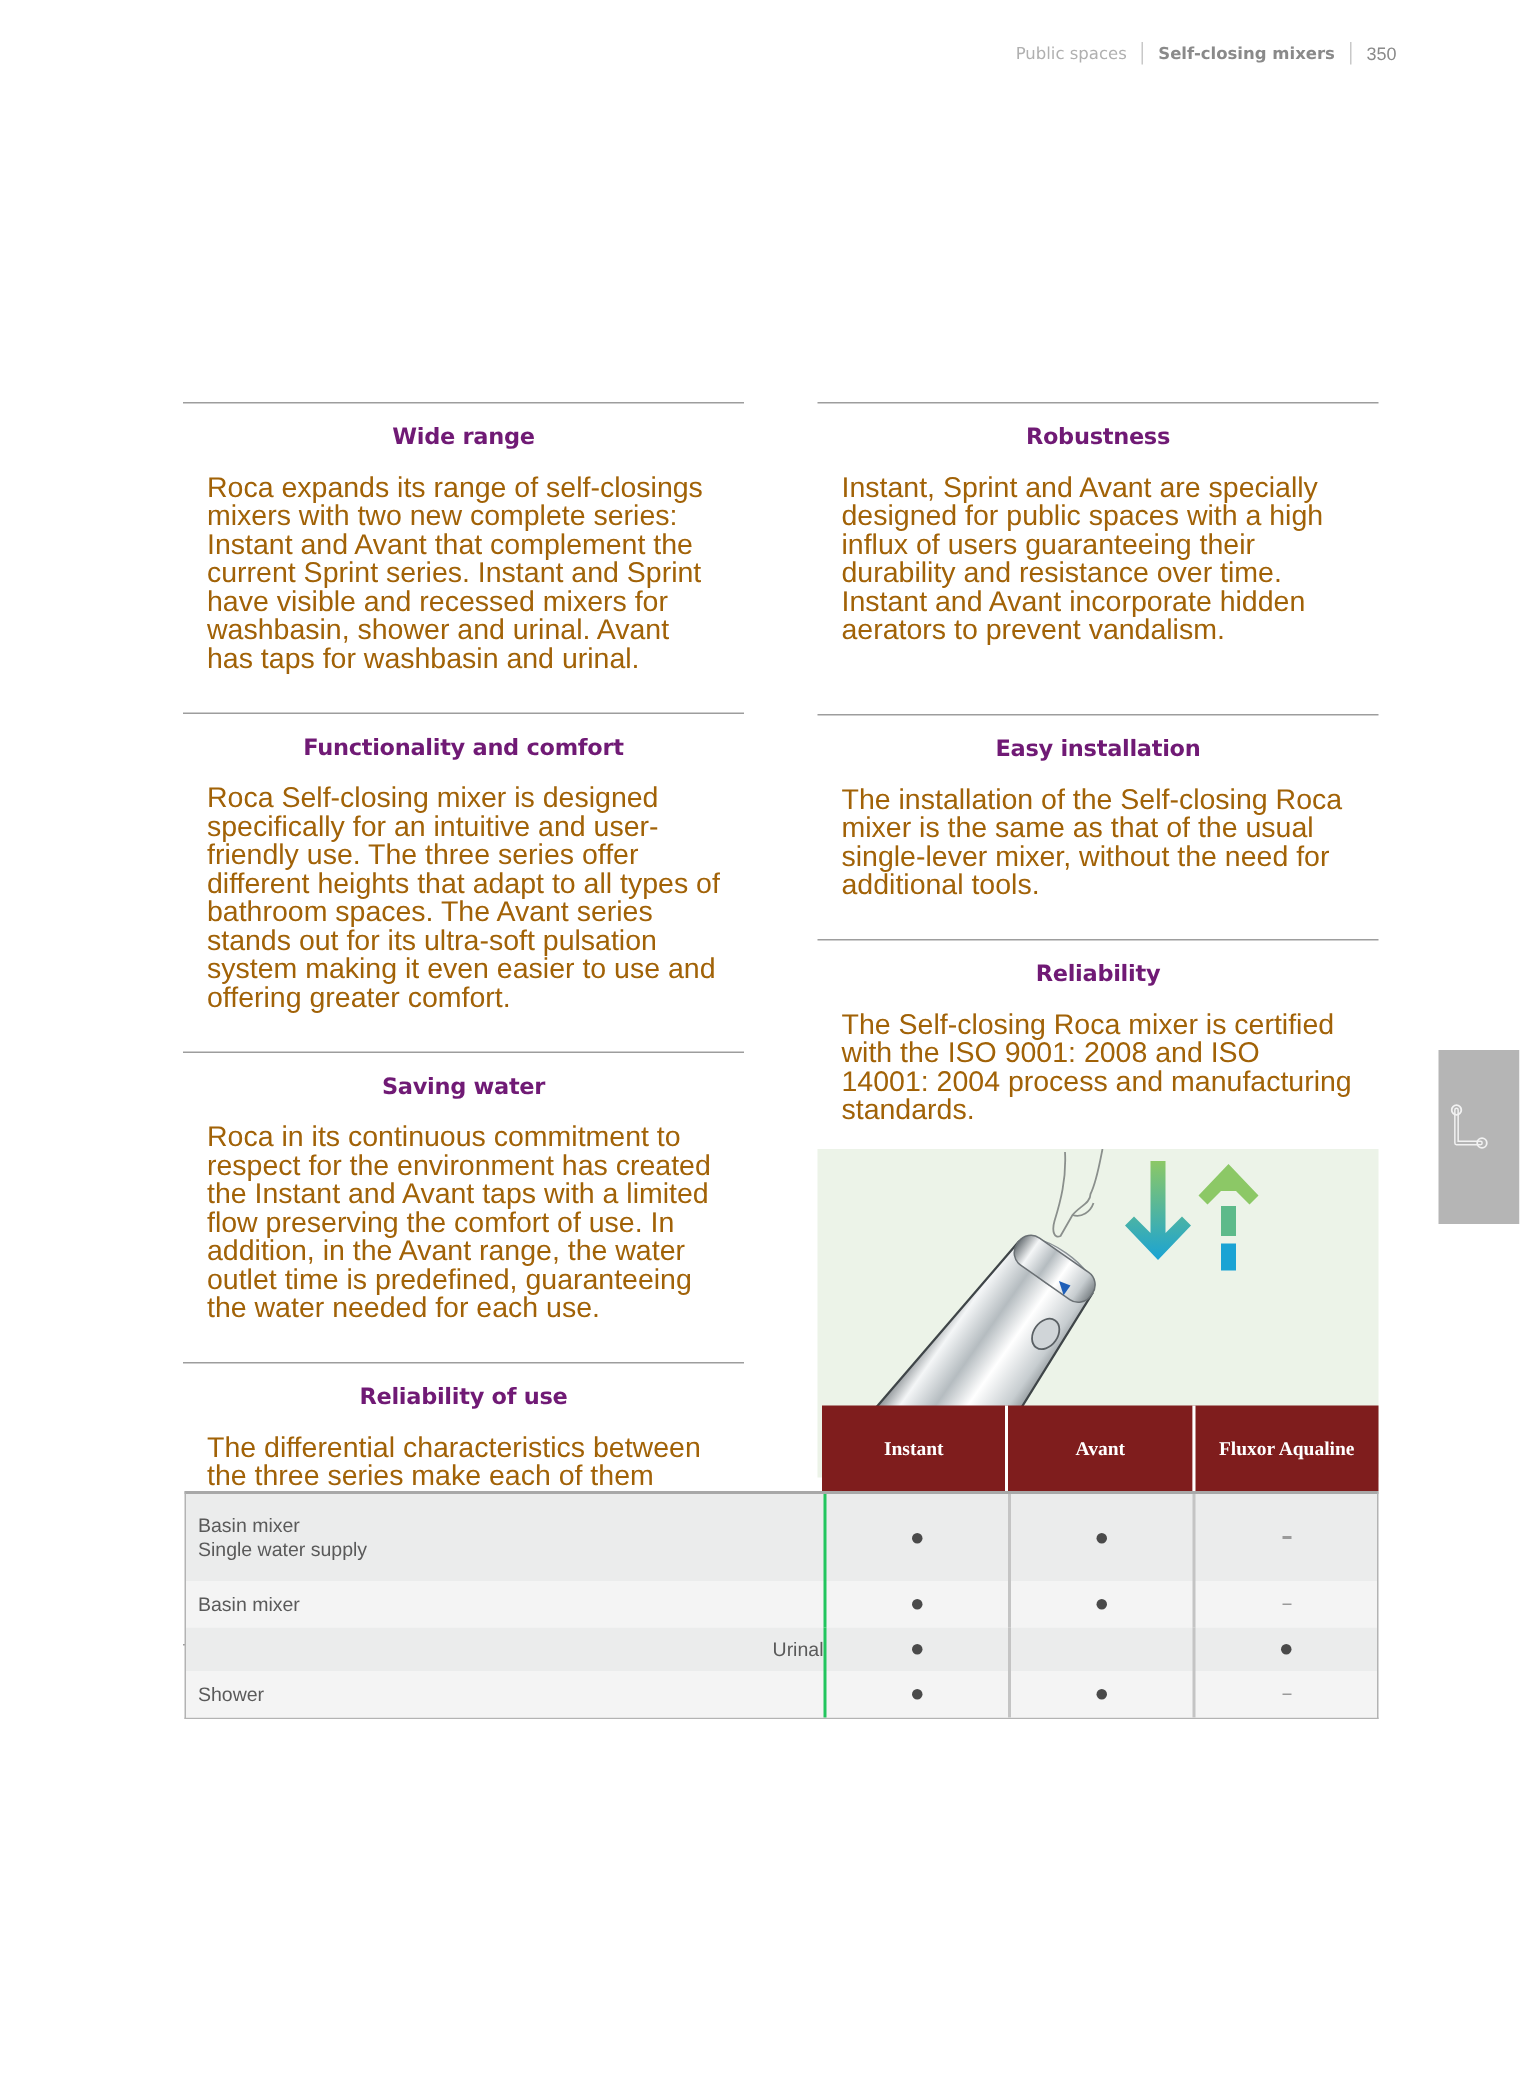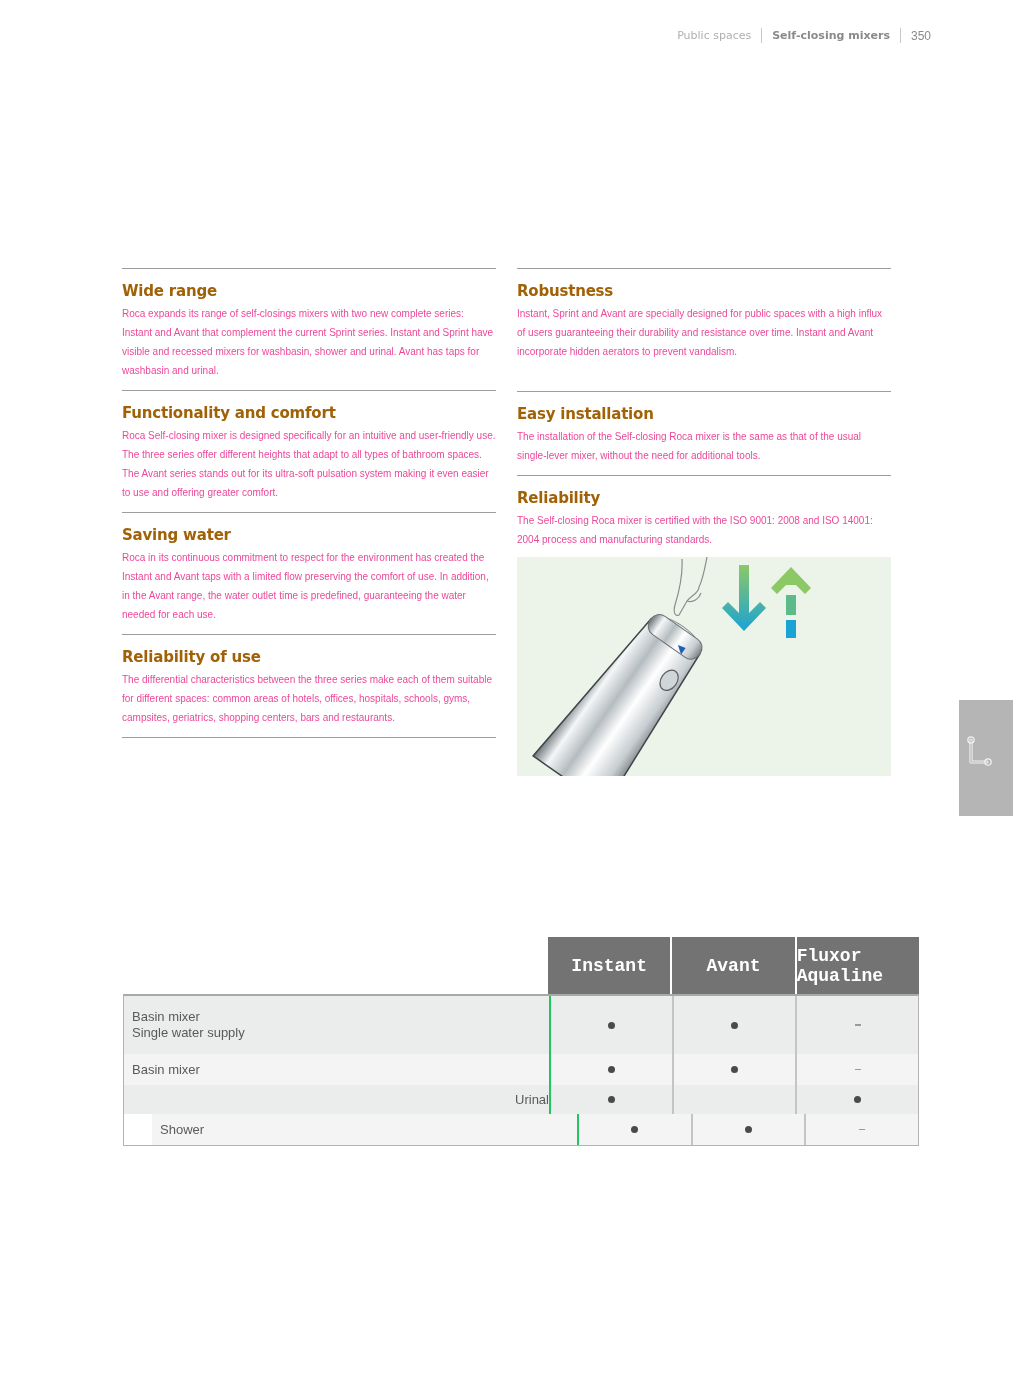--- a/index.html
+++ b/index.html
@@ -10,56 +10,56 @@
   .running-header { position: absolute; top: 28px; right: 82px; display: flex; align-items: center;
                     font-size: 11px; color: #a8a8a8; }
   .running-header .section { color: #b0b0b0; }
   .running-header .chapter { color: #8a8a8a; font-weight: bold; }
   .running-header .sep { width: 1px; height: 15px; background: #c8c8c8; margin: 0 10px; }
   .running-header .pageno { font-family: "Liberation Sans", sans-serif; font-size: 12px; color: #8a8a8a; }
 
   
   .col { position: absolute; top: 268px; width: 374px; }
   .col-left { left: 122px; }
-  .col-right { left: 517px; }
+  .col-right { left: 545px; }
 
   .rule { height: 1px; background: #9d9d9d; }
   .block { padding: 13px 0 10px 0; }
   .block h2 { margin: 0 0 4px 0; font-family: "DejaVu Sans", sans-serif; font-weight: bold;
-              font-size: 15px; letter-spacing: -0.2px; color: #a16207; }
-  .block p { margin: 0; font-family: "Liberation Sans", sans-serif; font-size: 10px; line-height: 19px; color: #ec4899; }
+              font-size: 15px; letter-spacing: -0.2px; color: #701a75; text-align: center; }
+  .block p { margin: 16px; font-family: "Liberation Sans", sans-serif; font-size: 19px; line-height: 19px; color: #a16207; }
 
   .block.tall { padding-bottom: 30px; }
 
   
   .illustration { position: relative; width: 374px; height: 219px; background: #ecf3e8; margin-top: 8px; overflow: hidden; }
 
   
   .side-tab { position: absolute; left: 959px; top: 700px; width: 54px; height: 116px; background: #b5b5b5; }
   .side-tab svg { position: absolute; left: 8px; top: 36px; }
 
   
   .spec-table { position: absolute; left: 123px; top: 937px; width: 796px; }
   .thead { display: flex; margin-left: 425px; height: 57px; }
-  .thead .th { flex: 1; background: #737373; color: #ffffff; font-family: Liberation Mono, monospace;
-               font-weight: bold; font-size: 18px; display: flex; align-items: center; justify-content: center;
+  .thead .th { flex: 1; background: #7f1d1d; color: #ffffff; font-family: Liberation Serif, serif;
+               font-weight: bold; font-size: 13px; display: flex; align-items: center; justify-content: center;
                border-left: 2px solid #ffffff; }
   .thead .th:first-child { border-left: 0; }
   .tbody { border: 1.5px solid #b3b3b3; border-top: 2px solid #a8a8a8; }
   .tr { display: flex; font-family: "Liberation Sans", sans-serif; font-size: 13px; color: #5a5a5a; }
   .tr.odd { background: #ebecec; }
   .tr.even { background: #f4f4f4; }
   .tr .label { width: 417px; padding: 0 0 0 8px; display: flex; flex-direction: column; justify-content: center;
                border-right: 2px solid #22c55e; line-height: 16px; }
   .tr .cell { flex: 1; display: flex; align-items: center; justify-content: center; border-right: 2px solid #c4c4c4; }
   .tr .cell:last-child { border-right: 0; }
   .tr.r0 { height: 58px; }
   .tr.r1 { height: 31px; }
   .tr.r2 { height: 29px; text-align: right; }
-  .tr.r3 { height: 31px; margin-left: 28px; }
+  .tr.r3 { height: 31px; }
   .dot { width: 7px; height: 7px; border-radius: 50%; background: #4a4a4a; display: inline-block; }
   .dash { width: 6px; height: 1.5px; background: #9a9a9a; display: inline-block; }
 </style>
 </head>
 <body>
 
 <div class="running-header">
   <span class="section">Public spaces</span>
   <span class="sep"></span>
   <span class="chapter">Self-closing mixers</span>

